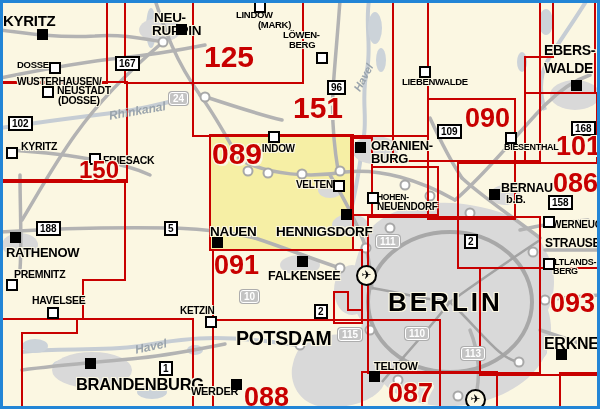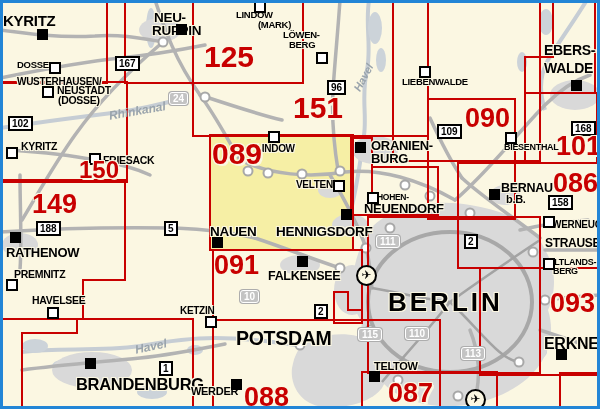--- a/index.html
+++ b/index.html
@@ -128,21 +128,20 @@
     </svg>
     <div class="sheetnum" style="left: 204px; top: 42px; font-size: 30px;">125</div>
     <div class="sheetnum" style="left: 293px; top: 93px; font-size: 30px;">151</div>
     <div class="sheetnum" style="left: 465px; top: 105px; font-size: 27px;">090</div>
     <div class="sheetnum" style="left: 556px; top: 133px; font-size: 27px;">101</div>
     <div class="sheetnum" style="left: 553px; top: 170px; font-size: 27px;">086</div>
     <div class="sheetnum" style="left: 550px; top: 290px; font-size: 27px;">093</div>
     <div class="sheetnum" style="left: 212px; top: 139px; font-size: 30px;">089</div>
     <div class="sheetnum" style="left: 214px; top: 252px; font-size: 27px;">091</div>
     <div class="sheetnum" style="left: 79px; top: 158px; font-size: 24px;">150</div>
-    <div class="sheetnum" style="left: 32px; top: 191px; font-size: 27px;">149</div>
     <div class="sheetnum" style="left: 244px; top: 384px; font-size: 27px;">088</div>
     <div class="sheetnum" style="left: 388px; top: 380px; font-size: 27px;">087</div>
     <div class="lbl" style="left: 3px; top: 13px; font-size: 15px; letter-spacing: -0.3px;">KYRITZ</div>
     <div class="lbl" style="left: 17px; top: 50px; font-size: 10px; letter-spacing: -0.3px; margin-top: 27px;">WUSTERHAUSEN/</div>
     <div class="lbl" style="left: 17px; top: 60px; font-size: 9.5px; letter-spacing: -0.3px;">DOSSE</div>
     <div class="lbl" style="left: 57px; top: 85px; font-size: 10.5px; letter-spacing: -0.3px;">NEUSTADT</div>
     <div class="lbl" style="left: 58px; top: 95px; font-size: 10.5px; letter-spacing: -0.3px;">(DOSSE)</div>
     <div class="lbl" style="left: 21px; top: 141px; font-size: 10.5px; letter-spacing: -0.3px;">KYRITZ</div>
     <div class="lbl" style="left: 103px; top: 155px; font-size: 10.5px; letter-spacing: -0.3px;">FRIESACK</div>
     <div class="lbl" style="left: 6px; top: 246px; font-size: 13px; letter-spacing: -0.3px;">RATHENOW</div>
@@ -160,21 +159,21 @@
     <div class="lbl" style="left: 289px; top: 40px; font-size: 9.5px; letter-spacing: -0.3px;">BERG</div>
     <div class="lbl" style="left: 256px; top: 144px; font-size: 10px; letter-spacing: -0.3px;">LINDOW</div>
     <div class="lbl" style="left: 296px; top: 180px; font-size: 10px; letter-spacing: -0.3px;">VELTEN</div>
     <div class="lbl" style="left: 210px; top: 225px; font-size: 13.5px; letter-spacing: -0.3px;">NAUEN</div>
     <div class="lbl" style="left: 276px; top: 225px; font-size: 13.5px; letter-spacing: -0.3px;">HENNIGSDORF</div>
     <div class="lbl" style="left: 268px; top: 270px; font-size: 12.5px; letter-spacing: -0.3px;">FALKENSEE</div>
     <div class="lbl" style="left: 402px; top: 77px; font-size: 9.5px; letter-spacing: -0.3px;">LIEBENWALDE</div>
     <div class="lbl" style="left: 371px; top: 139px; font-size: 13px; letter-spacing: -0.3px;">ORANIEN-</div>
     <div class="lbl" style="left: 371px; top: 152px; font-size: 13px; letter-spacing: -0.3px;">BURG</div>
     <div class="lbl" style="left: 377px; top: 193px; font-size: 8.5px; letter-spacing: -0.3px;">HOHEN-</div>
-    <div class="lbl" style="left: 364px; top: 202px; font-size: 13px; letter-spacing: -0.3px;">NEUENDORF</div>
+    <div class="lbl" style="left: 377px; top: 202px; font-size: 10px; letter-spacing: -0.3px;">NEUENDORF</div>
     <div class="lbl" style="left: 544px; top: 43px; font-size: 14px; letter-spacing: -0.3px;">EBERS-</div>
     <div class="lbl" style="left: 544px; top: 61px; font-size: 14px; letter-spacing: -0.3px;">WALDE</div>
     <div class="lbl" style="left: 504px; top: 143px; font-size: 9px; letter-spacing: -0.3px;">BIESENTHAL</div>
     <div class="lbl" style="left: 501px; top: 182px; font-size: 12.5px; letter-spacing: -0.3px;">BERNAU</div>
     <div class="lbl" style="left: 506px; top: 194px; font-size: 11px; letter-spacing: -0.3px;">b.B.</div>
     <div class="lbl" style="left: 552px; top: 220px; font-size: 10px; letter-spacing: -0.3px;">WERNEUCHEN</div>
     <div class="lbl" style="left: 545px; top: 237px; font-size: 12px; letter-spacing: -0.3px;">STRAUSBERG</div>
     <div class="lbl" style="left: 548px; top: 258px; font-size: 9px; letter-spacing: -0.3px;">ALTLANDS-</div>
     <div class="lbl" style="left: 553px; top: 267px; font-size: 9px; letter-spacing: -0.3px;">BERG</div>
     <div class="lbl" style="left: 544px; top: 336px; font-size: 16px; letter-spacing: -0.3px;">ERKNER</div>
@@ -218,19 +217,19 @@
     <div class="badge-b" style="left: 464px; top: 234px;">2</div>
     <div class="badge-b" style="left: 314px; top: 304px;">2</div>
     <div class="badge-b" style="left: 164px; top: 221px;">5</div>
     <div class="badge-b" style="left: 36px; top: 221px;">188</div>
     <div class="badge-b" style="left: 159px; top: 361px;">1</div>
     <div class="badge-a" style="left: 169px; top: 92px;">24</div>
     <div class="badge-a" style="left: 240px; top: 290px;">10</div>
     <div class="badge-a" style="left: 376px; top: 235px;">111</div>
     <div class="badge-a" style="left: 405px; top: 327px;">110</div>
     <div class="badge-a" style="left: 461px; top: 347px;">113</div>
-    <div class="badge-a" style="left: 358px; top: 328px;">115</div>
+    <div class="badge-a" style="left: 338px; top: 328px;">115</div>
     <div class="wlbl" style="left: 108px; top: 110px; font-size: 12px; transform: rotate(-10deg); transform-origin: left top;">Rhinkanal</div>
     <div class="wlbl" style="left: 352px; top: 88px; font-size: 11px; transform: rotate(-62deg); transform-origin: left top;">Havel</div>
     <div class="wlbl" style="left: 134px; top: 344px; font-size: 12px; transform: rotate(-12deg); transform-origin: left top;">Havel</div>
     <div class="airport" style="left: 356px; top: 265px;">✈</div>
     <div class="airport" style="left: 465px; top: 389px;">✈</div>
   </div>
 
 </body></html>

